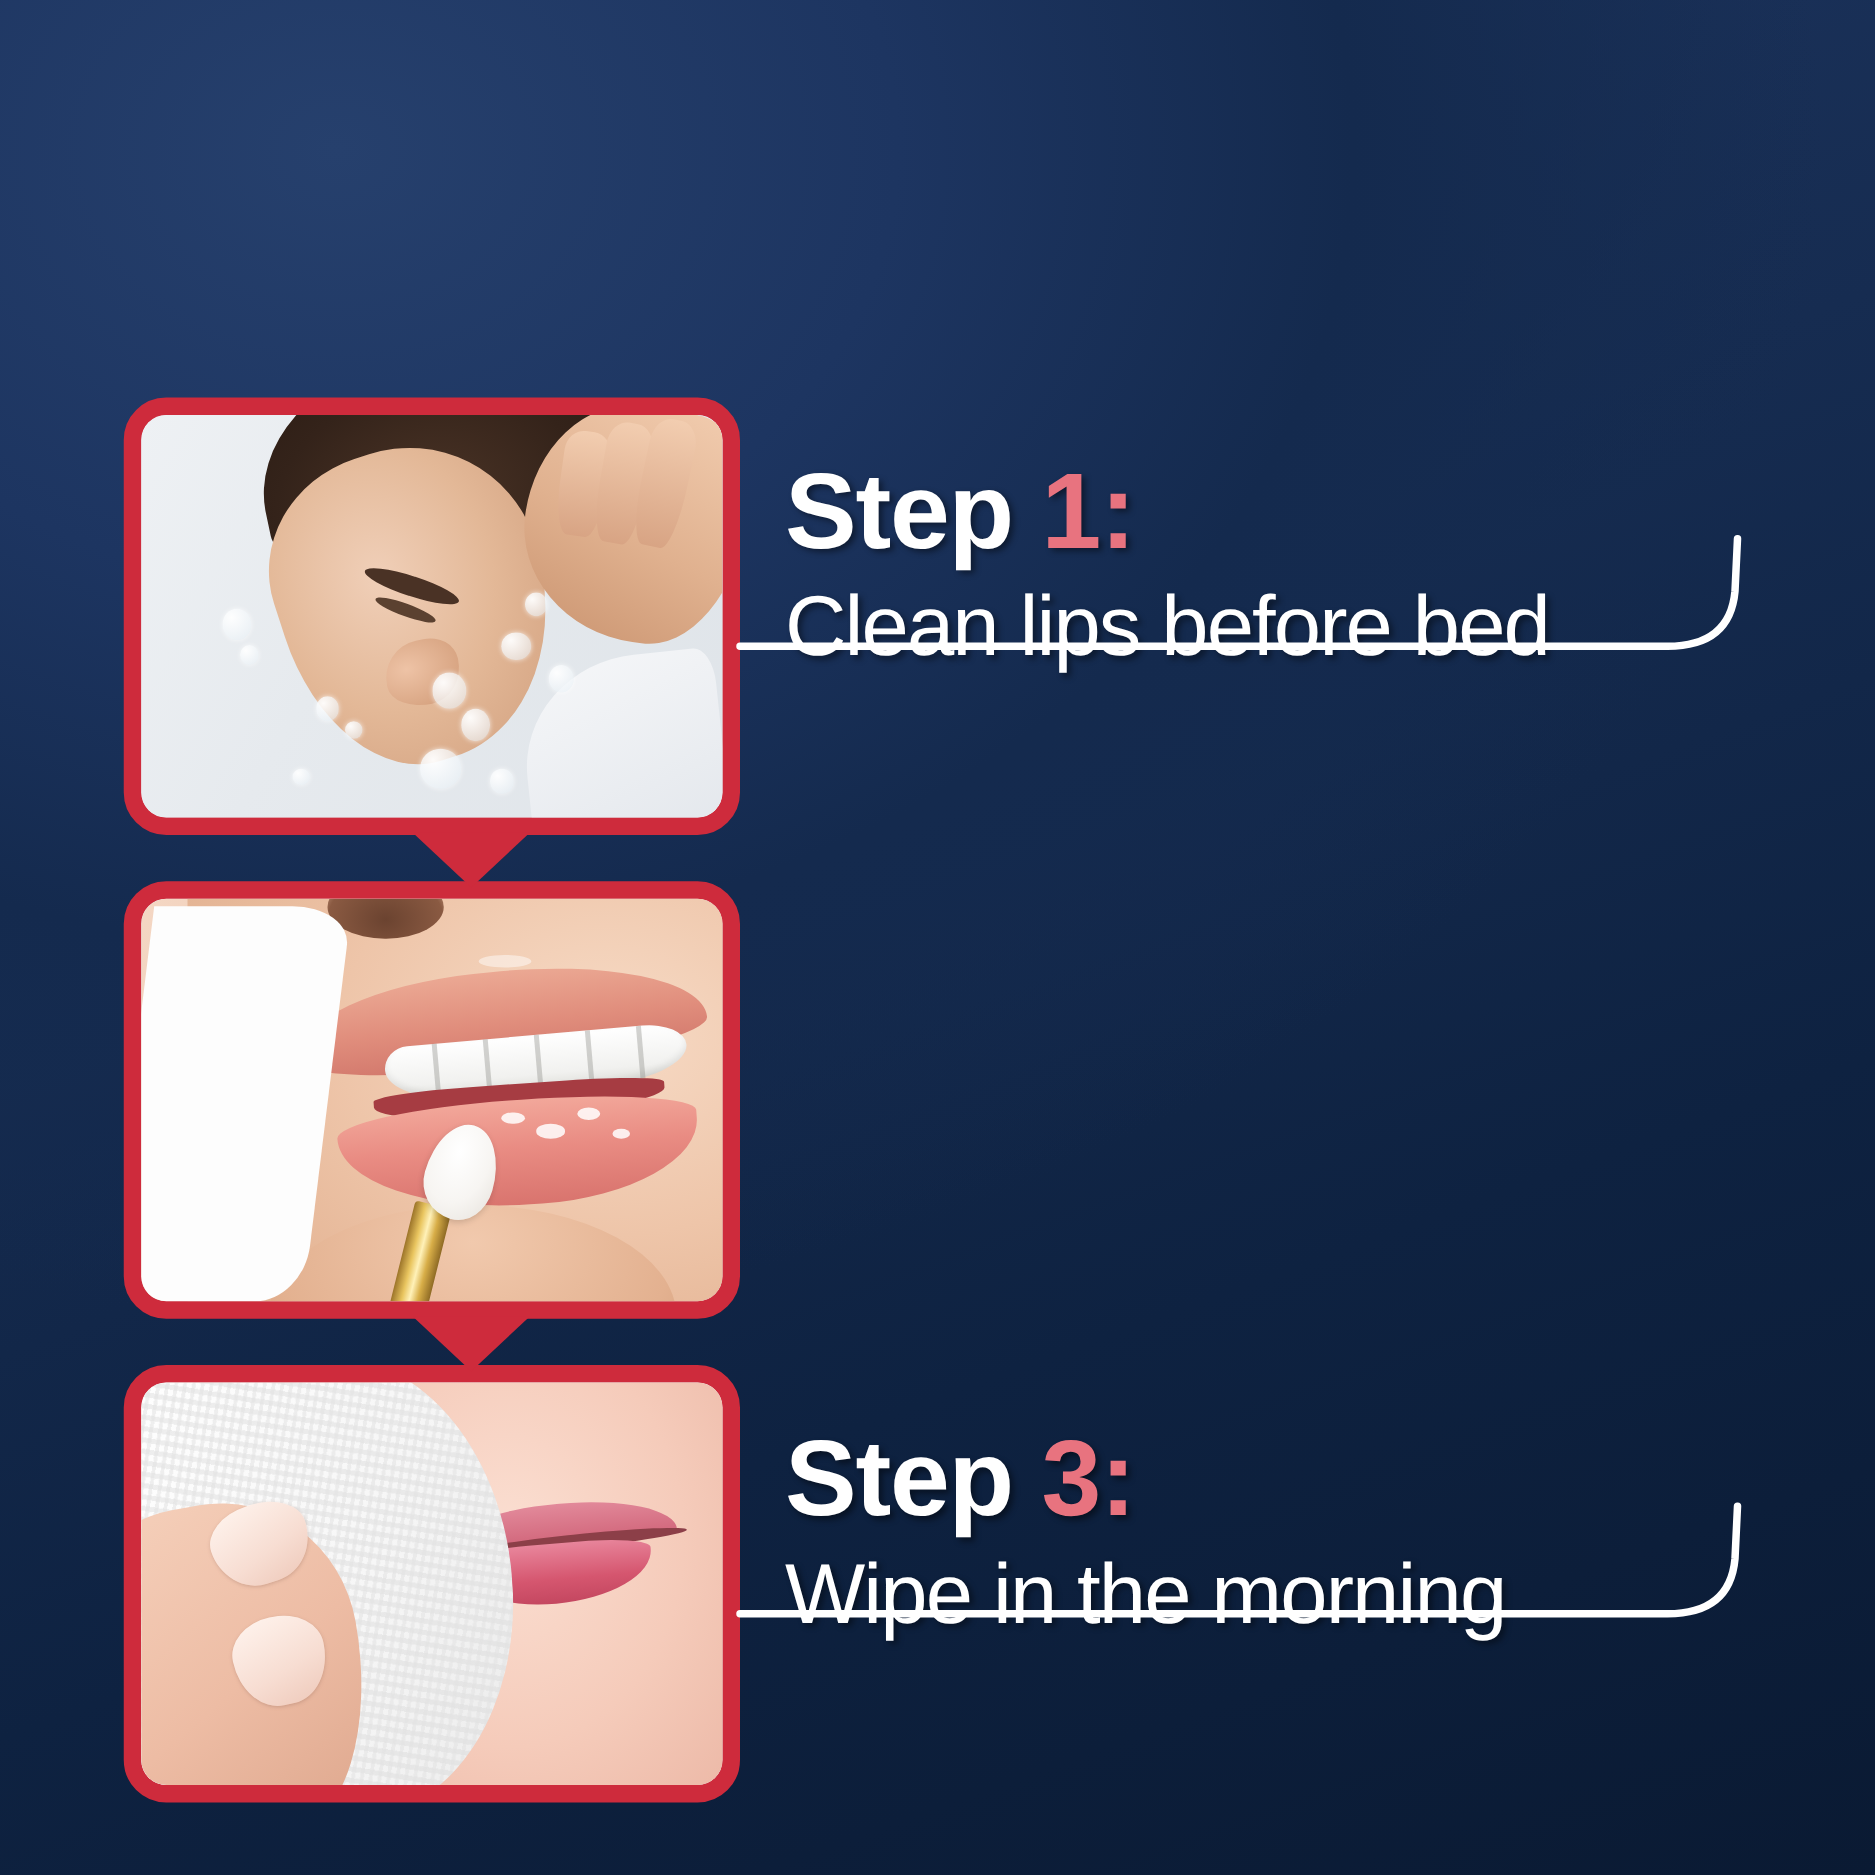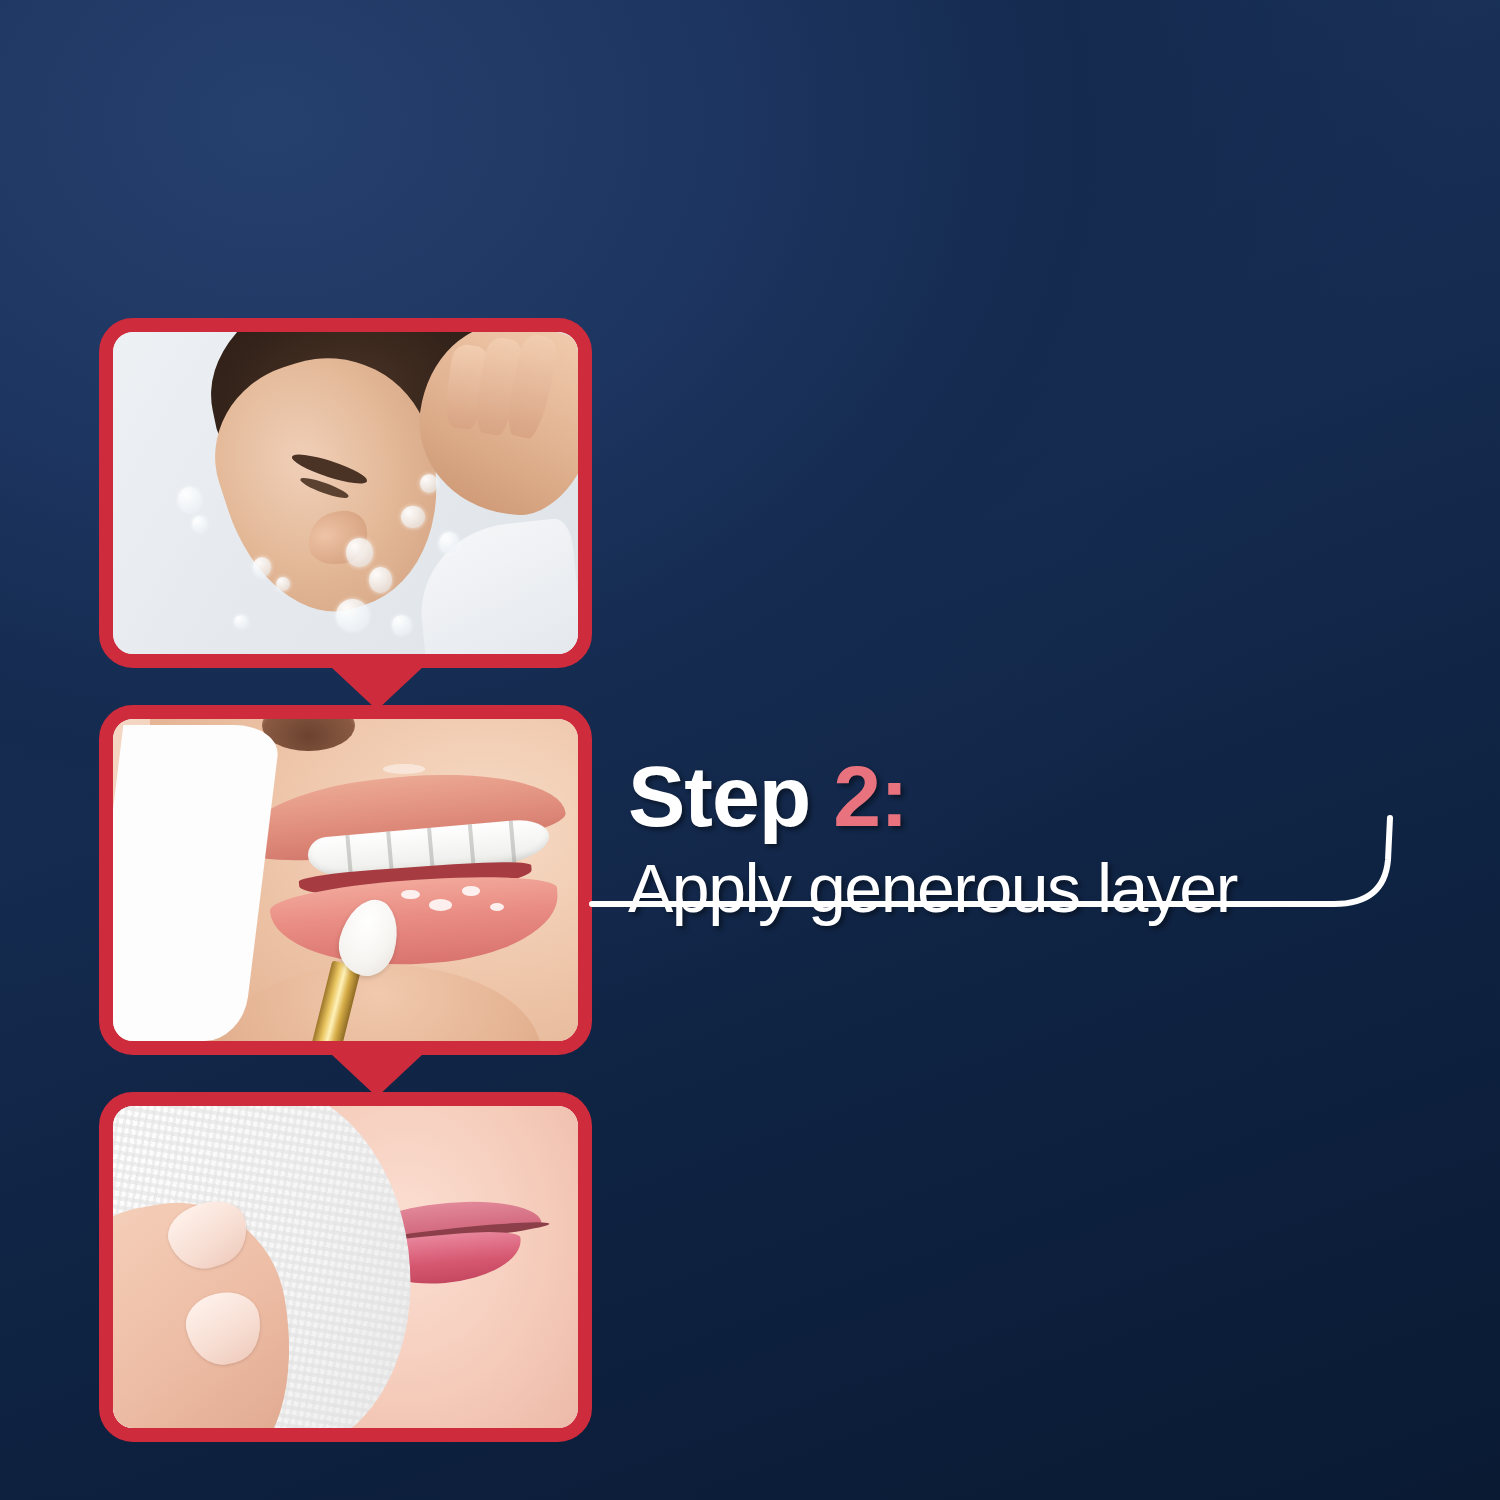--- a/index.html
+++ b/index.html
@@ -373,20 +373,32 @@
           <div class="drop" style="left:62%;top:54%;width:5%;height:7%;"></div>
           <div class="drop" style="left:66%;top:44%;width:4%;height:6%;"></div>
           <div class="drop" style="left:70%;top:62%;width:4.5%;height:7%;"></div>
           <div class="drop" style="left:26%;top:88%;width:3%;height:4%;"></div>
           <div class="drop" style="left:60%;top:88%;width:4%;height:6%;"></div>
         </div>
       </div>
 
       <div class="arrow-down"></div>
 
+      <div class="step-text">
+        <h2 class="step-head">
+          <span>Step</span>
+          <span class="step-num">1:</span>
+        </h2>
+        <p class="step-desc">Clean lips before bed</p>
+        <div class="underline">
+          <svg viewBox="0 0 818 96" preserveAspectRatio="none">
+            <path d="M0 88 L742 88 Q792 88 796 44 L798 2" fill="none" stroke="#ffffff" stroke-width="6" stroke-linecap="round"></path>
+          </svg>
+        </div>
+      </div>
     </div>
 
     <div class="step-row">
 
       <div class="photo-frame">
         <div class="photo img-lips">
           <div class="lips-cheek"></div>
           <div class="lips-nostril"></div>
           <div class="lip-upper"></div>
           <div class="teeth">
@@ -405,45 +417,45 @@
           <div class="lip-shine" style="left:58%;top:14%;width:9%;height:3%;opacity:0.55;"></div>
           <div class="chin"></div>
           <div class="applicator-stick"></div>
           <div class="applicator-tip"></div>
           <div class="lips-white-panel"></div>
         </div>
       </div>
 
       <div class="arrow-down"></div>
 
-      <div class="step-text">
-        <h2 class="step-head">
-          <span>Step</span>
-          <span class="step-num">2:</span>
-        </h2>
-        <p class="step-desc">Apply generous layer</p>
-        <div class="underline">
-          <svg viewBox="0 0 818 96" preserveAspectRatio="none">
-            <path d="M0 88 L742 88 Q792 88 796 44 L798 2" fill="none" stroke="#ffffff" stroke-width="6" stroke-linecap="round"></path>
-          </svg>
-        </div>
-      </div>
     </div>
 
     <div class="step-row">
 
       <div class="photo-frame">
         <div class="photo img-towel">
           <div class="towel-face"></div>
           <div class="towel-lip-top"></div>
           <div class="towel-mouth-line"></div>
           <div class="towel-lip-bot"></div>
           <div class="towel-cloth"></div>
           <div class="towel-hand"></div>
           <div class="nail" style="left:12%;top:30%;width:17%;height:20%;transform:rotate(-18deg);"></div>
           <div class="nail" style="left:16%;top:58%;width:16%;height:22%;transform:rotate(-12deg);"></div>
         </div>
       </div>
 
+      <div class="step-text">
+        <h2 class="step-head">
+          <span>Step</span>
+          <span class="step-num">3:</span>
+        </h2>
+        <p class="step-desc">Wipe in the morning</p>
+        <div class="underline">
+          <svg viewBox="0 0 818 96" preserveAspectRatio="none">
+            <path d="M0 88 L742 88 Q792 88 796 44 L798 2" fill="none" stroke="#ffffff" stroke-width="6" stroke-linecap="round"></path>
+          </svg>
+        </div>
+      </div>
     </div>
 
   </div>
 </div>
 
 </body></html>

